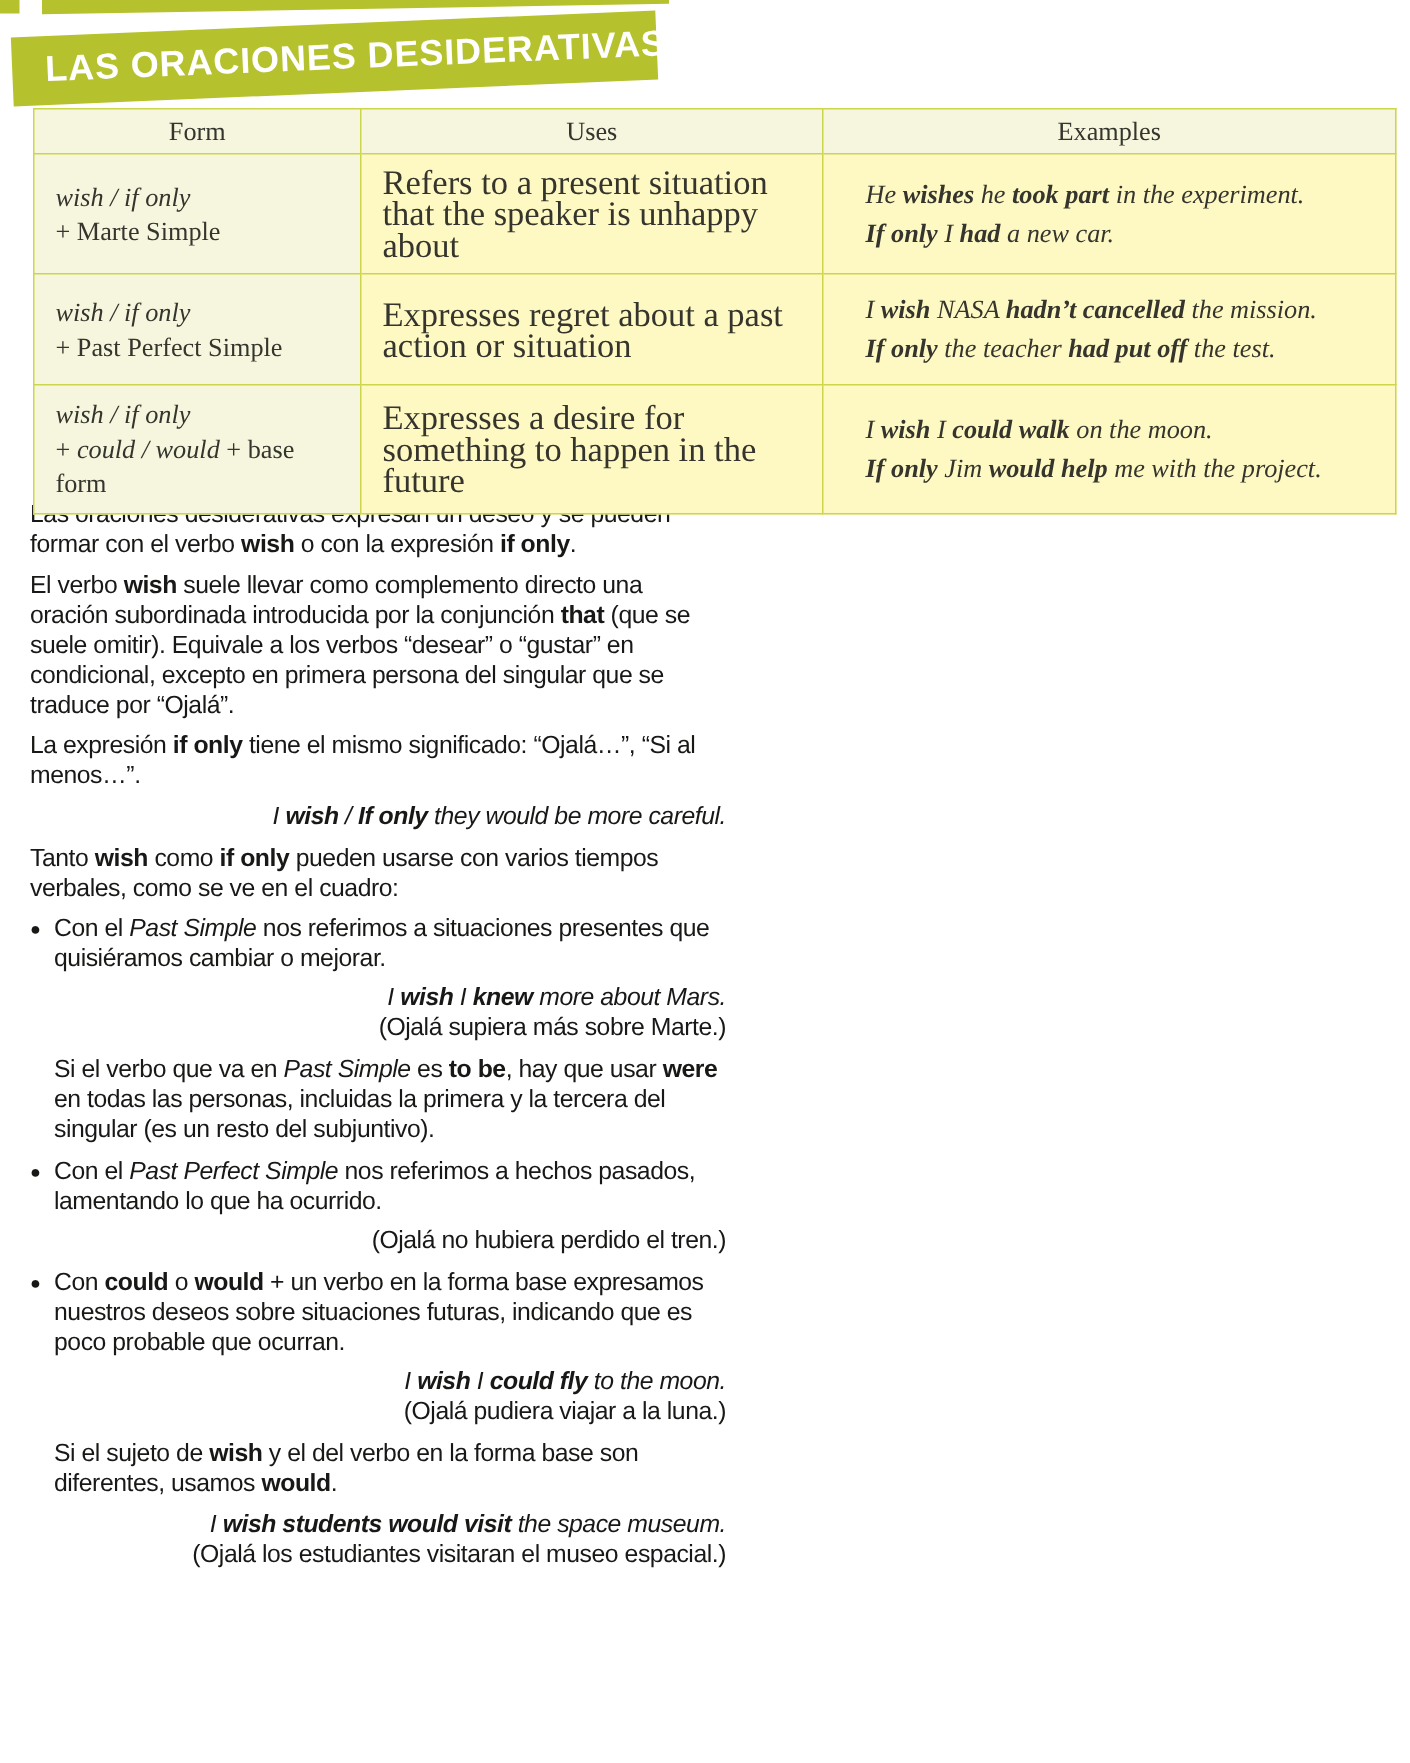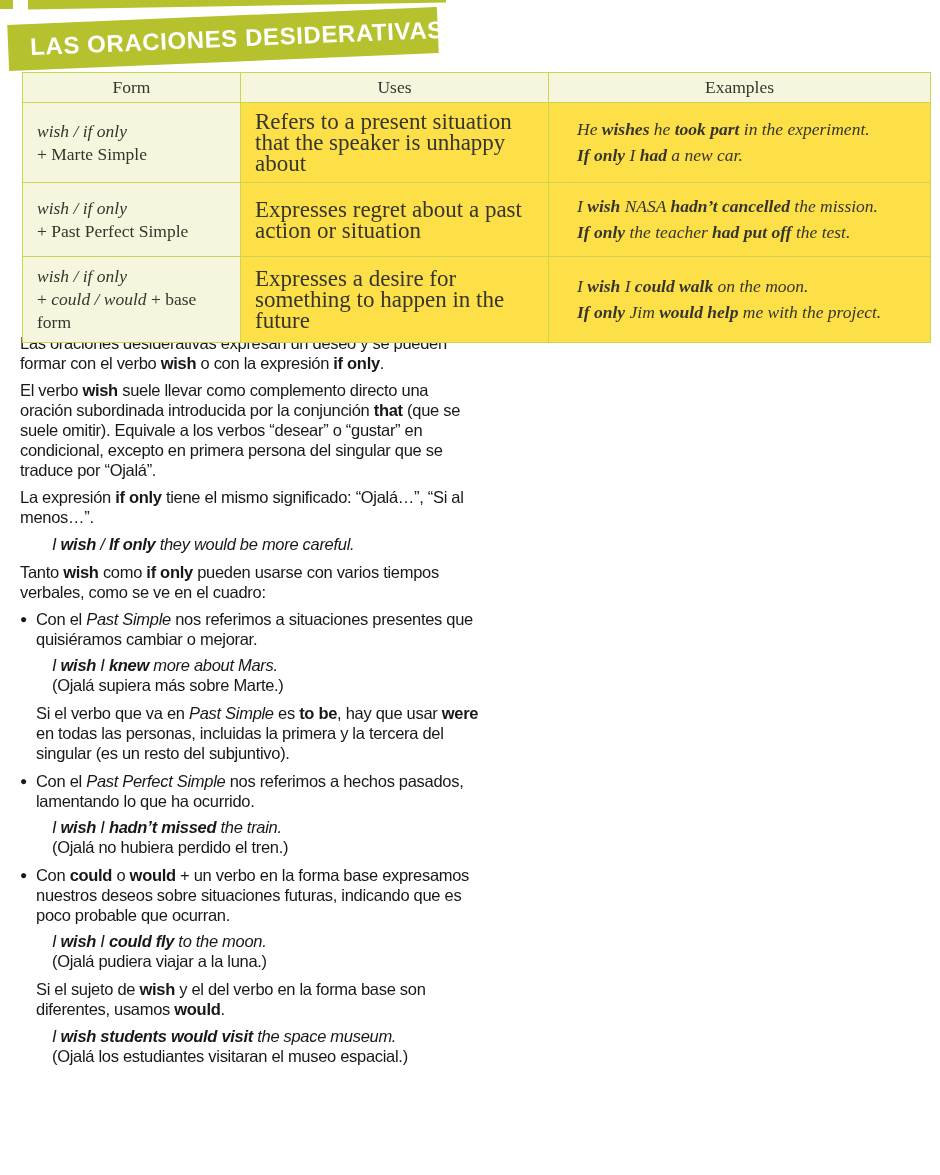--- a/index.html
+++ b/index.html
@@ -17,38 +17,38 @@
   .top-sliver{position:absolute;left:28px;top:0;width:418px;height:10px;background:var(--green);
               clip-path:polygon(0 0,100% 0,100% 25%,0 95%);z-index:2;}
   .corner-chip{position:absolute;left:0;top:0;width:13px;height:9px;background:var(--green);z-index:2;}
   .banner{position:absolute;left:8px;top:16px;width:430px;height:46px;background:var(--green);
           transform:rotate(-2.4deg);display:flex;align-items:center;box-sizing:border-box;
           padding-left:22px;z-index:3;}
   .banner span{color:#ffffff;font-weight:bold;font-size:24px;letter-spacing:0.6px;white-space:nowrap;}
 
   
   .gtable{position:absolute;left:22px;top:72px;width:908px;border-collapse:collapse;table-layout:fixed;
-          background:#fde047;font-family:"Liberation Serif", serif;color:var(--tabletext);z-index:1;}
+          background:#fef9c3;font-family:"Liberation Serif", serif;color:var(--tabletext);z-index:1;}
   .gtable col.c1{width:218px;} .gtable col.c2{width:308px;} .gtable col.c3{width:382px;}
   .gtable th,.gtable td{border:1.5px solid var(--border);}
   .gtable th{background:var(--pale);height:27px;font-weight:normal;font-size:17.5px;text-align:center;}
   .gtable tbody tr{height:74px;}
   .form-cell{background:var(--pale);padding:8px 8px 8px 14px;font-size:17.5px;line-height:23px;vertical-align:middle;}
   .uses-cell{padding:8px 14px;font-size:23px;line-height:21px;vertical-align:middle;}
   .ex-cell{padding:8px 28px;font-size:17.5px;line-height:25.5px;font-style:italic;vertical-align:middle;}
 
   
   .body-col{position:absolute;left:20px;top:333px;width:464px;font-size:16.5px;line-height:20px;
             letter-spacing:-0.3px;color:var(--bodytext);}
   .para{margin:0 0 7px 0;}
   .sub{padding-left:16px;margin:0 0 7px 0;}
   .bullet{display:flex;margin:0 0 6px 0;}
   .dot{flex:none;width:16px;font-size:12px;line-height:20px;}
   .btxt{flex:1;}
-  .example{padding-left:32px;margin:2px 0 8px 0;}
+  .example{padding-left:32px;margin:2px 0 8px 0;text-align:right;}
   .en{font-style:italic;}
   .b{font-weight:bold;}
   .i{font-style:italic;}
 </style>
 </head>
 <body>
 
 <div class="page">
   <div class="top-sliver"></div>
   <div class="corner-chip"></div>
@@ -123,21 +123,20 @@
         <div class="es">(Ojalá supiera más sobre Marte.)</div>
       </div>
       <div class="para sub"><span>Si el verbo que va en </span><span class="i">Past Simple</span><span> es </span><span class="b">to be</span><span>, hay que usar </span><span class="b">were</span><span> en todas las personas, incluidas la primera y la tercera del singular (es un resto del subjuntivo).</span></div>
       <div class="example">
       </div>
       <div class="bullet">
         <span class="dot">●</span>
         <div class="btxt"><span>Con el </span><span class="i">Past Perfect Simple</span><span> nos referimos a hechos pasados, lamentando lo que ha ocurrido.</span></div>
       </div>
       <div class="example">
-        <div class="en"><span>I </span><span class="b">wish</span><span> I </span><span class="b">hadn’t missed</span><span> the train.</span></div>
         <div class="es">(Ojalá no hubiera perdido el tren.)</div>
       </div>
       <div class="bullet">
         <span class="dot">●</span>
         <div class="btxt"><span>Con </span><span class="b">could</span><span> o </span><span class="b">would</span><span> + un verbo en la forma base expresamos nuestros deseos sobre situaciones futuras, indicando que es poco probable que ocurran.</span></div>
       </div>
       <div class="example">
         <div class="en"><span>I </span><span class="b">wish</span><span> I </span><span class="b">could fly</span><span> to the moon.</span></div>
         <div class="es">(Ojalá pudiera viajar a la luna.)</div>
       </div>

